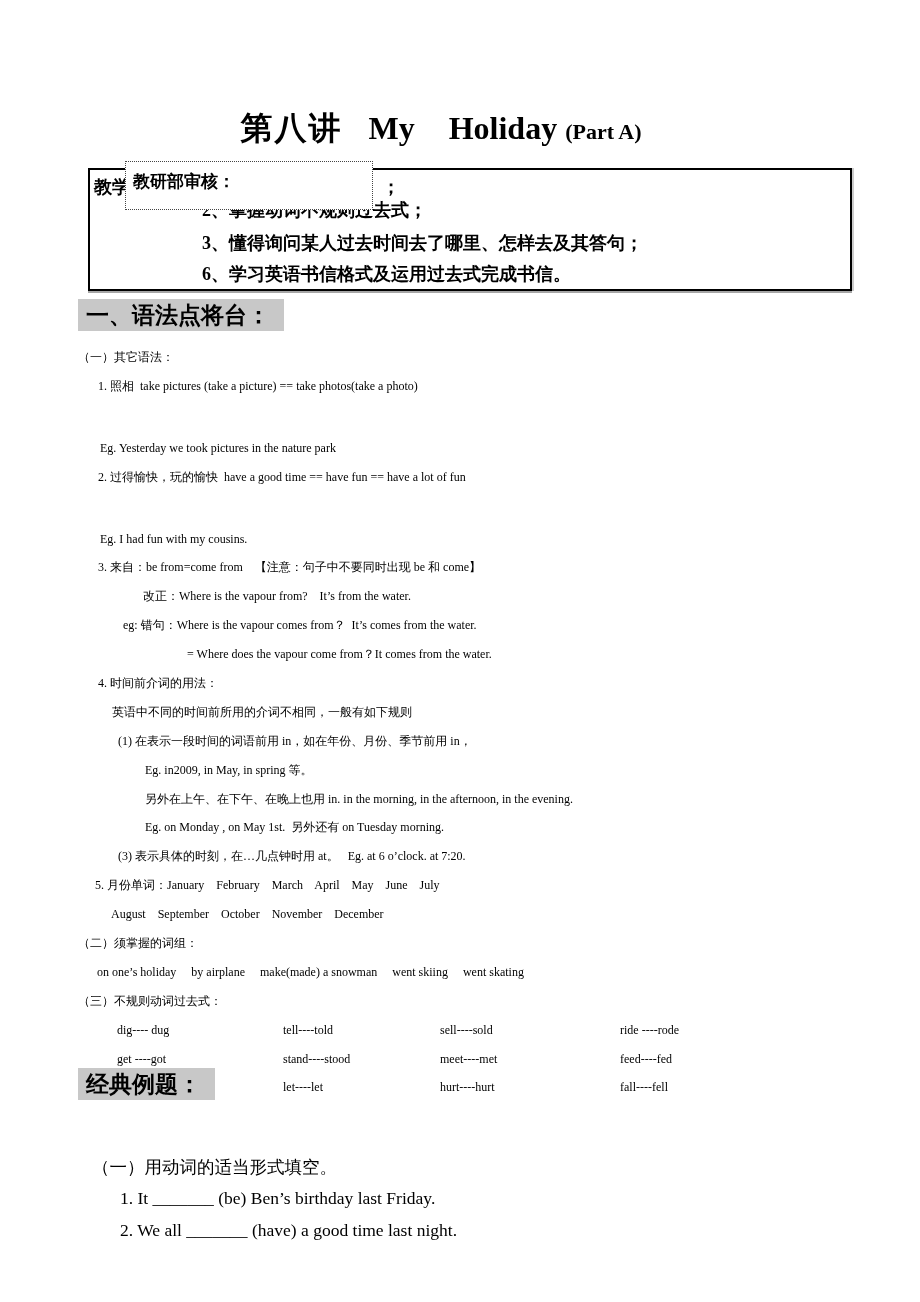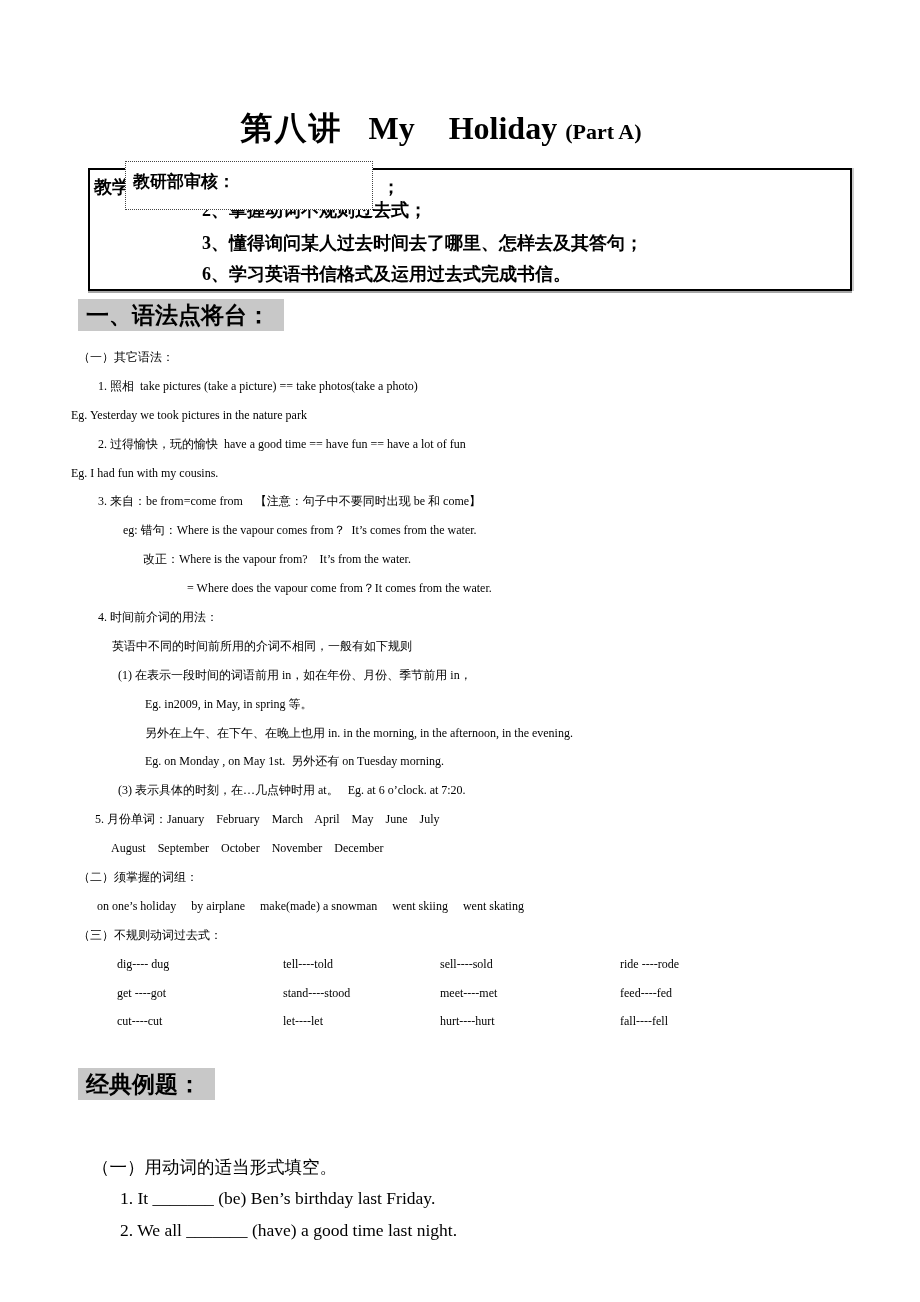--- a/index.html
+++ b/index.html
@@ -45,21 +45,21 @@
   .sh-grammar{top:299px;}
   .sh-examples{top:1068px;}
   
   .doc-lines{position:absolute;left:0;top:343px;width:920px;font-size:12px;}
   .doc-lines .ln{height:28.9px;line-height:28.9px;white-space:pre;}
   .ex-lines{position:absolute;left:0;top:1112px;width:920px;font-size:17.5px;}
   .ex-lines .ln{height:31.4px;line-height:31.4px;white-space:pre;}
   
   .i-sub {padding-left:78px;}
   .i-num {padding-left:98px;}
-  .i-eg  {padding-left:71px;}
+  .i-eg  {padding-left:100px;margin-top:33px;}
   .i-eg2 {padding-left:123px;}
   .i-fix {padding-left:143px;}
   .i-eq  {padding-left:187px;}
   .i-intro{padding-left:112px;}
   .i-rule{padding-left:118px;}
   .i-regE{padding-left:145px;}
   .i-mon {padding-left:95px;}
   .i-mon2{padding-left:79px;margin-left:32px;}
   .i-phr {padding-left:97px;}
   .i-exsub{padding-left:92px;margin-top:40px;}
@@ -91,22 +91,22 @@
 
 <div class="sec-heading sh-grammar">一、语法点将台：</div>
 
 <div class="doc-lines">
   <div class="ln i-sub">（一）其它语法：</div>
   <div class="ln i-num">1. 照相  take pictures (take a picture) == take photos(take a photo)</div>
   <div class="ln i-eg">Eg. Yesterday we took pictures in the nature park</div>
   <div class="ln i-num">2. 过得愉快，玩的愉快  have a good time == have fun == have a lot of fun</div>
   <div class="ln i-eg">Eg. I had fun with my cousins.</div>
   <div class="ln i-num">3. 来自：be from=come from　【注意：句子中不要同时出现 be 和 come】</div>
+  <div class="ln i-fix">改正：Where is the vapour from?    It’s from the water.</div>
   <div class="ln i-eg2">eg: 错句：Where is the vapour comes from？  It’s comes from the water.</div>
-  <div class="ln i-fix">改正：Where is the vapour from?    It’s from the water.</div>
   <div class="ln i-eq">= Where does the vapour come from？It comes from the water.</div>
   <div class="ln i-num">4. 时间前介词的用法：</div>
   <div class="ln i-intro">英语中不同的时间前所用的介词不相同，一般有如下规则</div>
   <div class="ln i-rule">(1) 在表示一段时间的词语前用 in，如在年份、月份、季节前用 in，</div>
   <div class="ln i-regE">Eg. in2009, in May, in spring 等。</div>
   <div class="ln i-regE">另外在上午、在下午、在晚上也用 in. in the morning, in the afternoon, in the evening.</div>
   <div class="ln i-regE">Eg. on Monday , on May 1st.  另外还有 on Tuesday morning.</div>
   <div class="ln i-rule">(3) 表示具体的时刻，在…几点钟时用 at。   Eg. at 6 o’clock. at 7:20.</div>
   <div class="ln i-mon">5. 月份单词：January    February    March    April    May    June    July</div>
   <div class="ln i-mon2">August    September    October    November    December</div>

